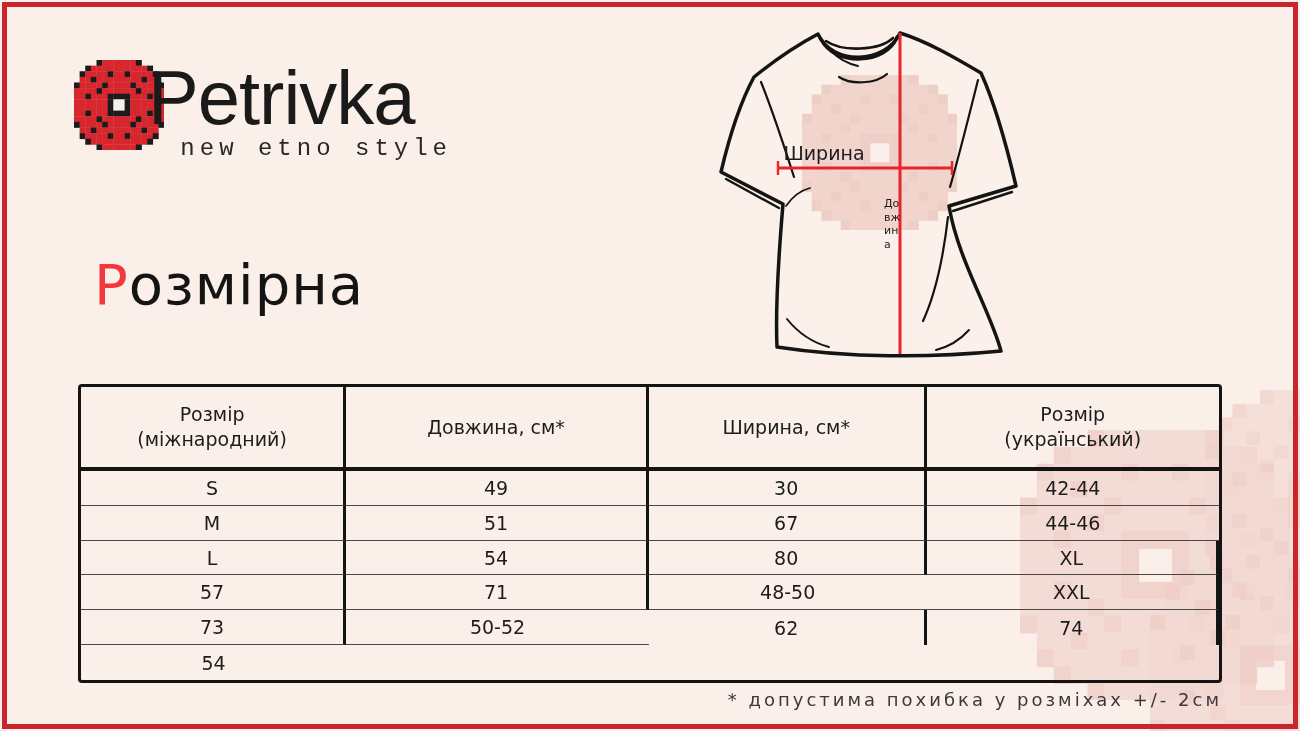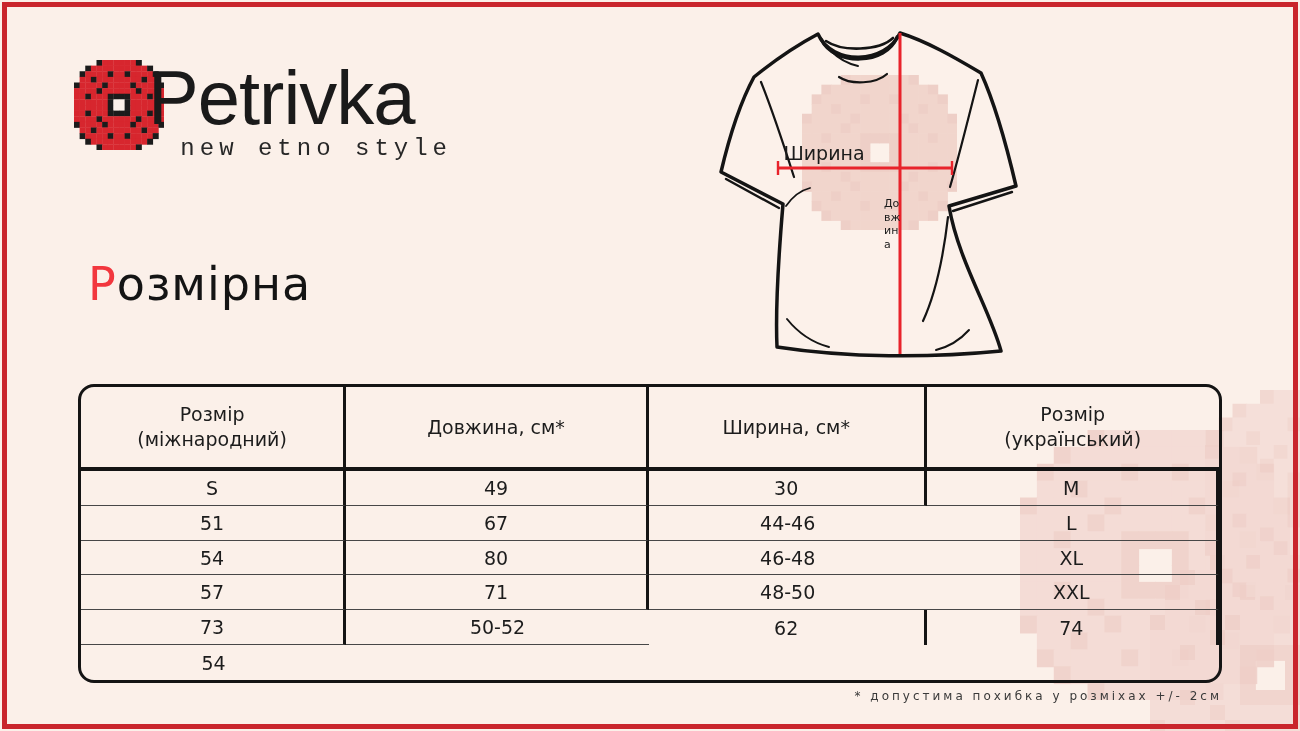--- a/index.html
+++ b/index.html
@@ -16,47 +16,47 @@
 
   
   .logo-flower{left:74px;top:60px;width:90px;height:90px;z-index:3;}
   .brand-name{position:absolute;left:148px;top:60px;font-size:76px;line-height:1;
               letter-spacing:-1px;color:#1a1a1a;z-index:3;font-family:"Liberation Sans",sans-serif;}
   .brand-tagline{position:absolute;left:150px;top:135px;width:302px;text-align:right;
               font-size:24px;letter-spacing:5px;color:#272727;z-index:3;
               font-family:Liberation Mono, monospace;}
 
   
-  .page-title{position:absolute;left:88px;top:258px;font-size:46px;line-height:53px;
+  .page-title{position:absolute;left:94px;top:258px;font-size:56px;line-height:53px;
               letter-spacing:1px;color:#141414;z-index:3;}
   .page-title .accent{color:#F2373E;}
 
   
   .tee-wrap{position:absolute;left:690px;top:20px;width:360px;height:350px;z-index:3;}
   .tee-rosette{left:112px;top:55px;width:155px;height:155px;opacity:.7;}
   .tee-svg{position:absolute;left:0;top:0;}
   .width-label{position:absolute;left:86px;top:122px;width:96px;text-align:center;
                font-size:19px;color:#1c1c1c;}
   .length-label{position:absolute;left:194px;top:165px;width:17px;font-size:11px;
                 line-height:13.5px;word-break:break-all;text-align:left;color:#1c1c1c;margin-top:12px;}
 
   
   .size-table{position:absolute;left:78px;top:384px;width:1144px;height:299px;z-index:2;
-              box-sizing:border-box;border:3px solid #141414;border-radius:16px;
+              box-sizing:border-box;border:3px solid #141414;border-radius:4px;
               display:grid;grid-template-columns:23.3% 26.6% 24.4% 25.7%;
               grid-template-rows:84px repeat(6,1fr);background:transparent;}
   .cell{display:flex;flex-direction:column;align-items:center;justify-content:center;
         border-right:3px solid #141414;font-size:19px;color:#1c1c1c;}
   .cell.lastcol{border-right:none;}
   .cell.head{border-bottom:4px solid #141414;line-height:25px;}
   .cell.body{border-bottom:1.5px solid #474747;}
   .cell.lastrow{border-bottom:none;}
 
   
-  .footnote{position:absolute;top:689px;right:78px;font-size:12px;letter-spacing:3px;
+  .footnote{position:absolute;top:689px;right:78px;font-size:18px;letter-spacing:3px;
             color:#3a3a3a;z-index:3;}
 </style>
 </head>
 <body>
 
 <div class="page">
   <div class="stage">
 
     <svg class="rosette wm-a" viewBox="0 0 16 16">
         <rect x="4" y="0" width="1.06" height="1.06" fill="#EFCFC8"></rect>
@@ -1223,30 +1223,30 @@
           <div></div>
         </div>
       <div class="cell head lastcol">
           <div>Розмір</div>
           <div>(український)</div>
         </div>
 
       <div class="cell body">S</div>
       <div class="cell body">49</div>
       <div class="cell body">30</div>
+      <div class="cell body lastcol">42-44</div>
 
       <div class="cell body">M</div>
       <div class="cell body">51</div>
       <div class="cell body">67</div>
       <div class="cell body lastcol">44-46</div>
 
       <div class="cell body">L</div>
       <div class="cell body">54</div>
       <div class="cell body">80</div>
-      <div class="cell body lastcol">46-48</div>
 
       <div class="cell body">XL</div>
       <div class="cell body">57</div>
       <div class="cell body">71</div>
       <div class="cell body lastcol">48-50</div>
 
       <div class="cell body">XXL</div>
       <div class="cell body">73</div>
       <div class="cell body lastcol">50-52</div>
 

